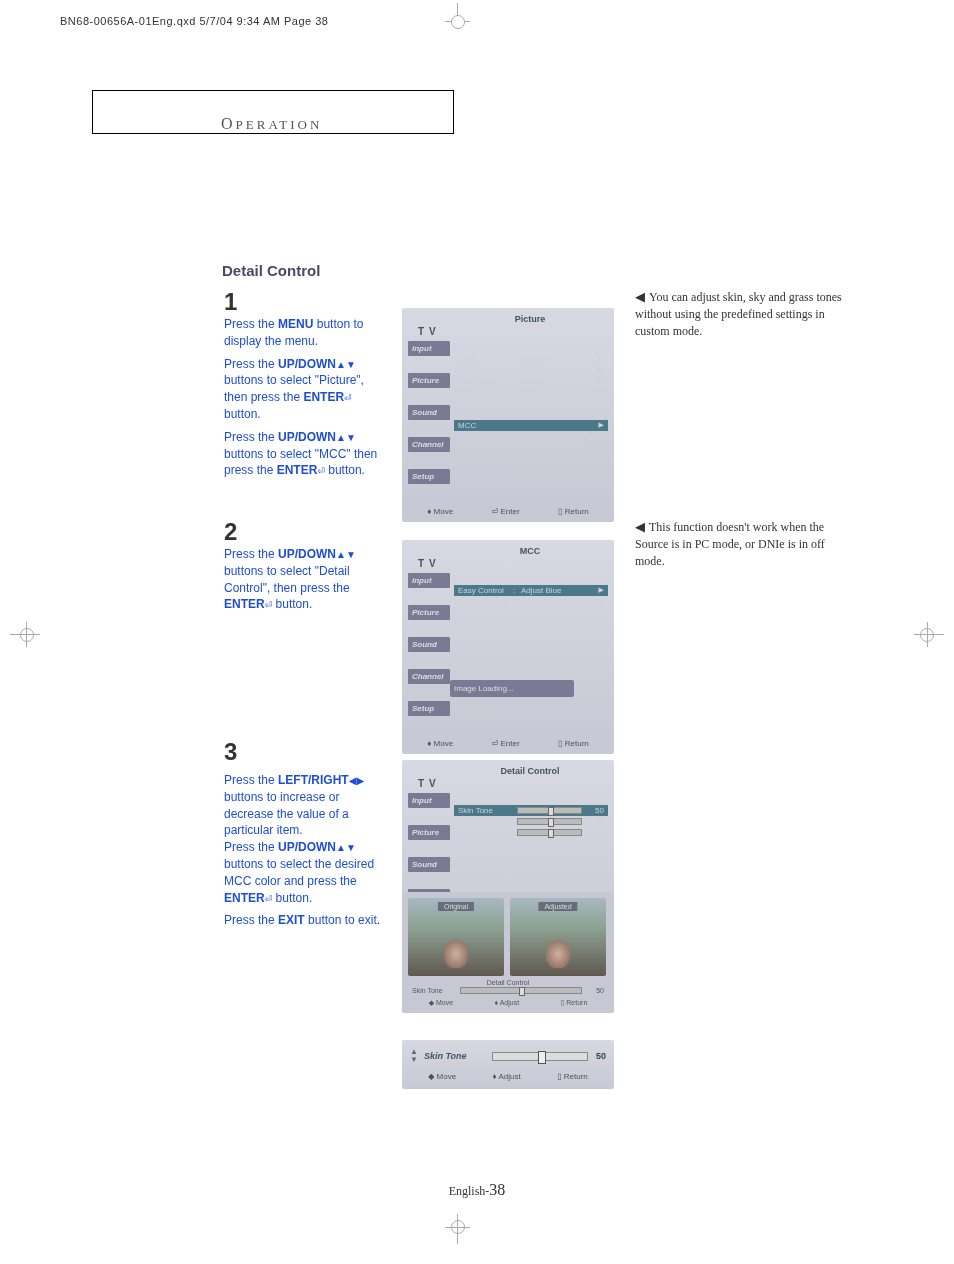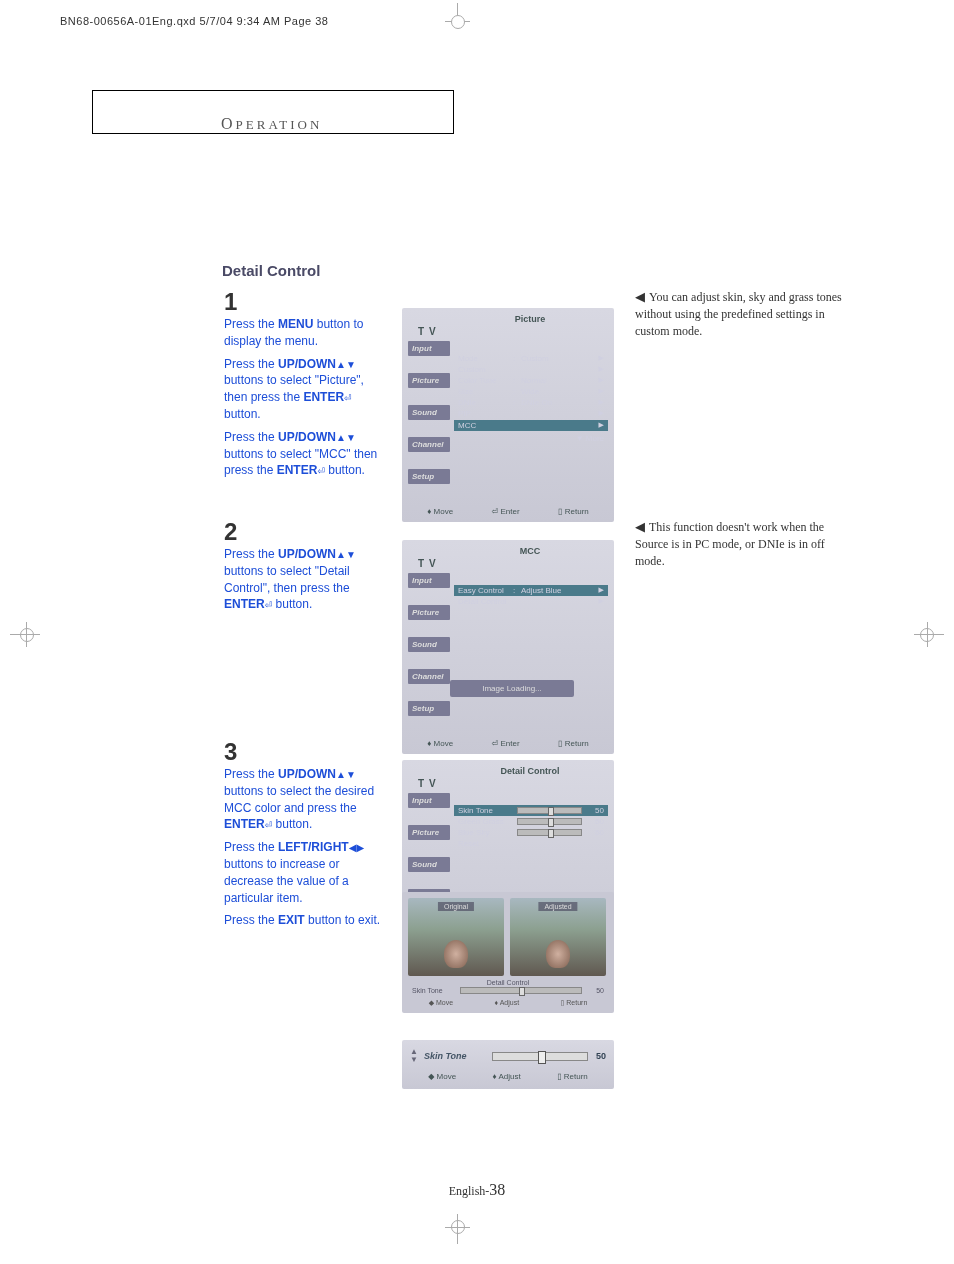--- a/index.html
+++ b/index.html
@@ -36,21 +36,21 @@
 .osd-title{text-align:center;font:bold 9px Helvetica,Arial;color:#455;margin-bottom:6px}
 .osd-row{display:flex;padding:1px 4px;color:#d0d0e0;font:8px Helvetica,Arial}
 .osd-row-hl{background:#4a7a8a}
 .osd-row span:first-child{width:55px}
 .osd-row span:nth-child(2){width:8px}
 .osd-row span:nth-child(3){width:55px}
 .osd-row .chev{margin-left:auto;font-size:7px}
 .osd-mcc{background:#4a7a8a;padding:1px 4px;margin:1px 0}
 .osd-footer{display:flex;justify-content:space-around;margin-top:6px;font:8px Helvetica,Arial;color:#455}
 .osd-more{text-align:right;font:8px Helvetica,Arial;color:#d0d0e0;padding:2px 4px}
-.loading-box{position:absolute;background:#7a7a95;color:#ddd;font:8px Helvetica,Arial;text-align:center;padding:4px;border-radius:2px}
+.loading-box{position:absolute;background:#7a7a95;color:#ddd;font:8px Helvetica,Arial;padding:4px;border-radius:2px}
 .slider-row{display:flex;align-items:center;padding:1px 4px;font:8px Helvetica,Arial;color:#d0d0e0}
 .slider-row span:first-child{width:55px}
 .slider-track{flex:1;height:5px;background:#bbb;border:1px solid #888;position:relative;margin:0 4px}
 .slider-thumb{position:absolute;top:-1px;width:4px;height:7px;background:#ddd;border:1px solid #666}
 .slider-val{width:18px;text-align:right}
 .preview-img{position:absolute;background:linear-gradient(#a8b8c0 0%,#8ca090 40%,#605850 100%);border-radius:2px}
 .preview-img .face{position:absolute;bottom:8px;width:24px;height:28px;background:radial-gradient(#d0b0a0,#806050);border-radius:50% 50% 40% 40%}
 .preview-img .label{position:absolute;top:4px;left:50%;transform:translateX(-50%);background:rgba(80,80,100,.7);color:#ddd;font:7px Helvetica,Arial;padding:1px 6px}
 .preview-wrap{position:absolute;background:#c8c8d4;border-radius:2px;padding:6px}
 .preview-footer{display:flex;justify-content:space-around;font:7px Helvetica,Arial;color:#555;margin-top:4px}
@@ -215,25 +215,25 @@
     <div class="osd-footer">
       <span>♦ <span>Move</span></span>
       <span>⏎ <span>Enter</span></span>
       <span>▯ <span>Return</span></span>
     </div>
   </div>
   <div class="loading-box" style="top:680px;left:450px;width:116px">Image Loading...</div>
 
   <div class="step" style="top:738px">
     <span class="step-num">3</span>
+    <div class="step-text" style="margin-top:6px">
+      <span>Press the </span><b>LEFT/RIGHT</b><span class="tri">◀▶</span><span> buttons to increase or decrease the value of a particular item.</span>
+    </div>
     <div class="step-text">
       <span>Press the </span><b>UP/DOWN</b><span class="tri">▲▼</span><span> buttons to select the desired MCC color and press the </span><b>ENTER</b><span class="enter-sym">⏎</span><span> button.</span>
-    </div>
-    <div class="step-text" style="margin-top:6px">
-      <span>Press the </span><b>LEFT/RIGHT</b><span class="tri">◀▶</span><span> buttons to increase or decrease the value of a particular item.</span>
     </div>
     <div class="step-text" style="margin-top:6px">
       <span>Press the </span><b>EXIT</b><span> button to exit.</span>
     </div>
   </div>
 
   <div class="osd" style="top:760px;left:402px;width:212px">
     <div class="osd-tv">T V</div>
     <div class="osd-title" style="position:absolute;top:6px;left:50px;right:6px">Detail Control</div>
     <div class="osd-inner">

